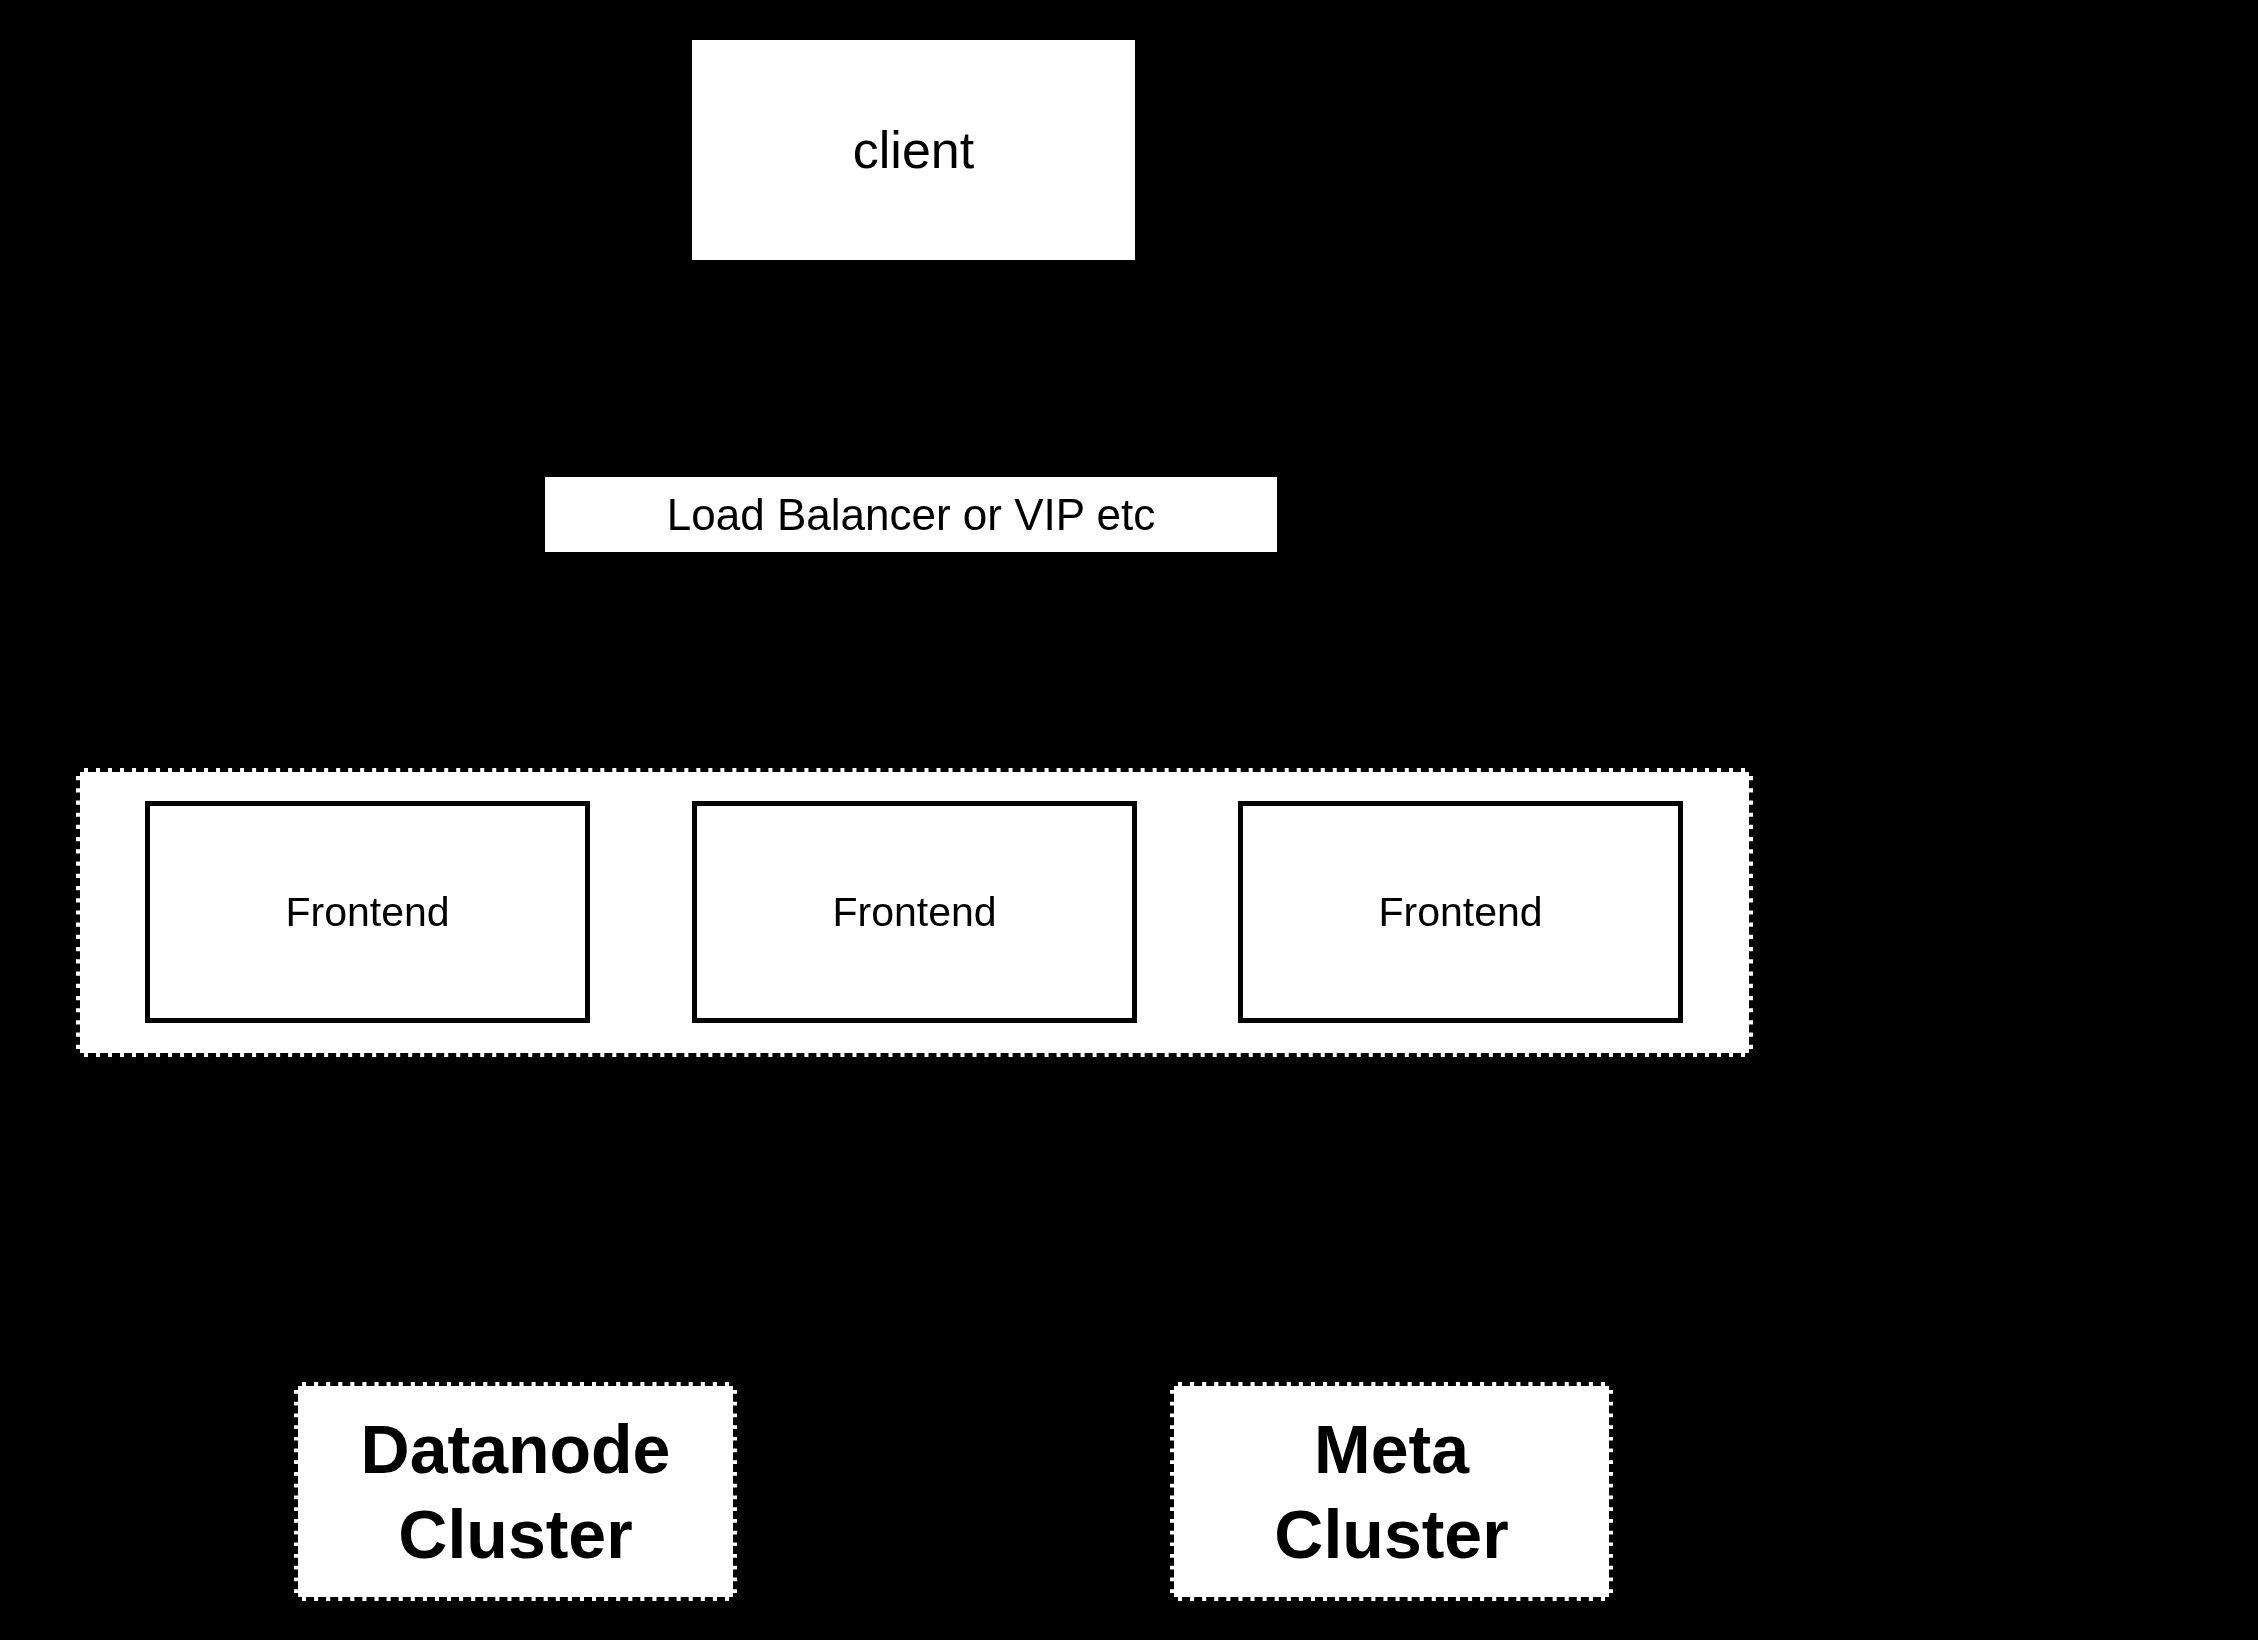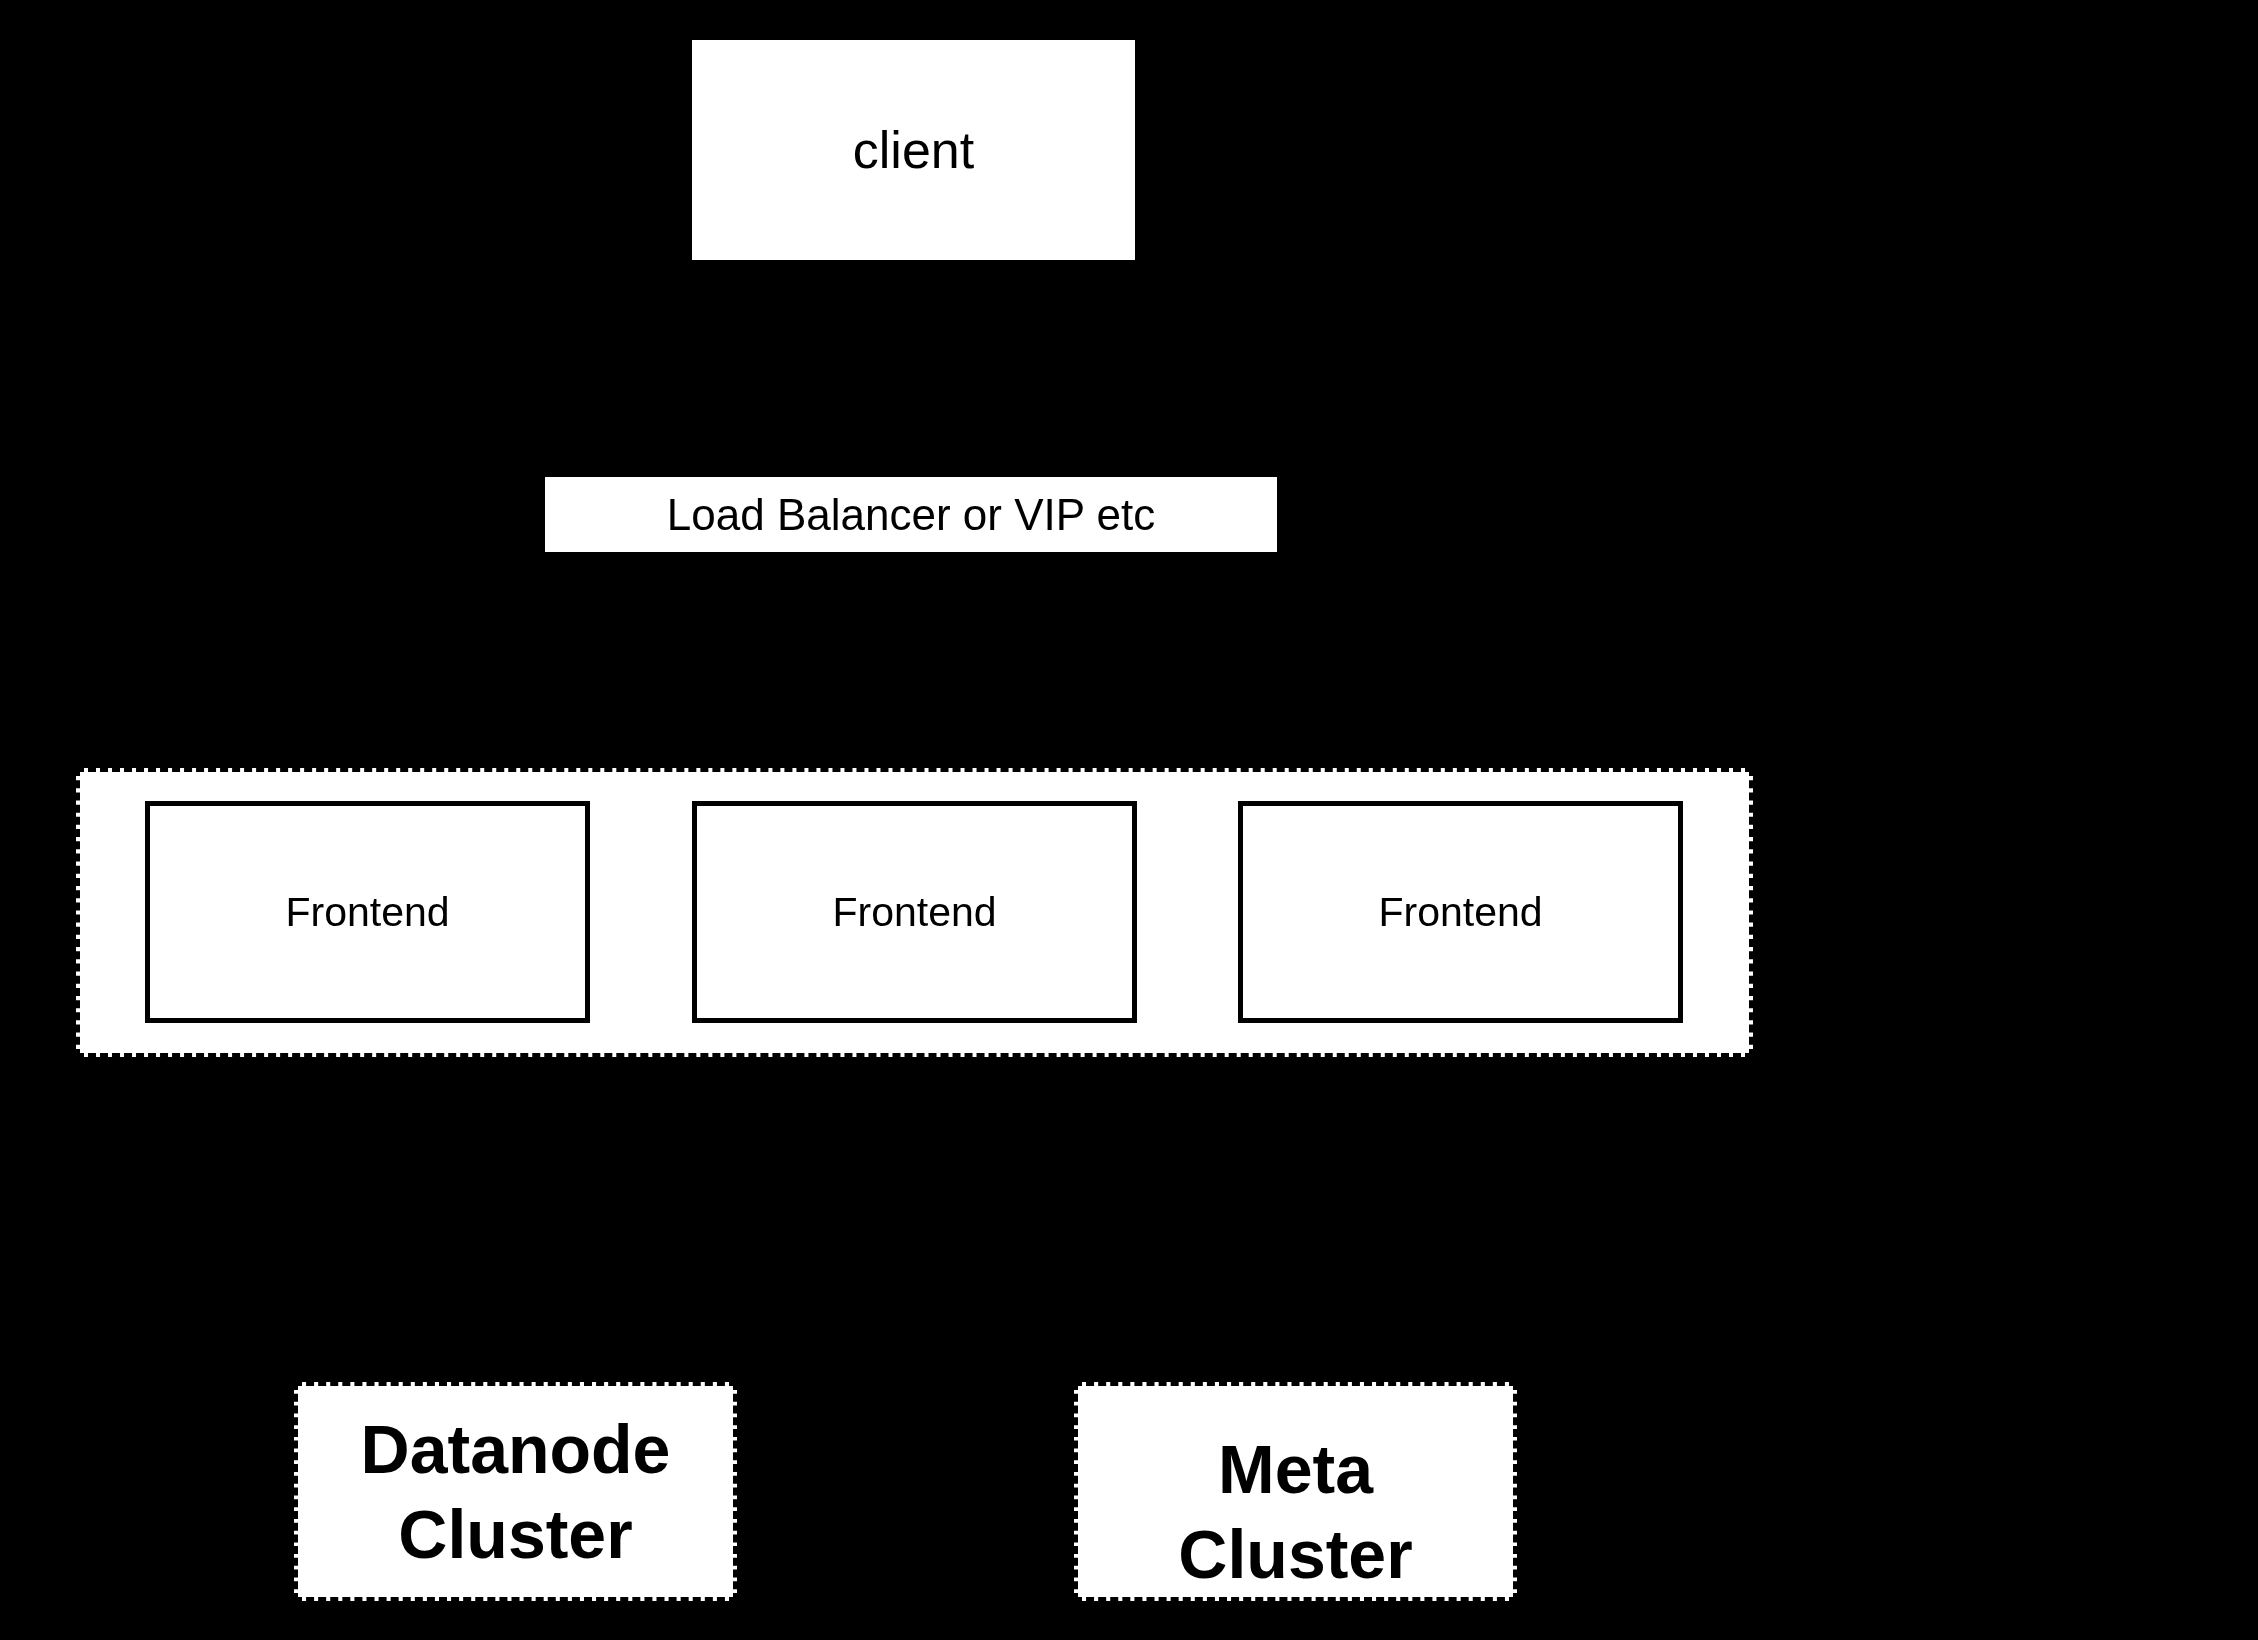--- a/index.html
+++ b/index.html
@@ -54,21 +54,21 @@
   .node-cluster {
     top: 1382px;
     width: 443px; height: 219px;
     border: 4.5px dashed #000000;
     font-size: 68px;
     line-height: 1.25;
     white-space: pre-line;
     font-weight: bold;
   }
   .node-datanode { left: 294px; }
-  .node-meta { left: 1074px; align-items: flex-end; }
+  .node-meta { left: 1170px; }
   .label {
     white-space: inherit;
   }
 </style>
 </head>
 <body>
 
 <div class="stage">
 
   <div class="node node-client">

